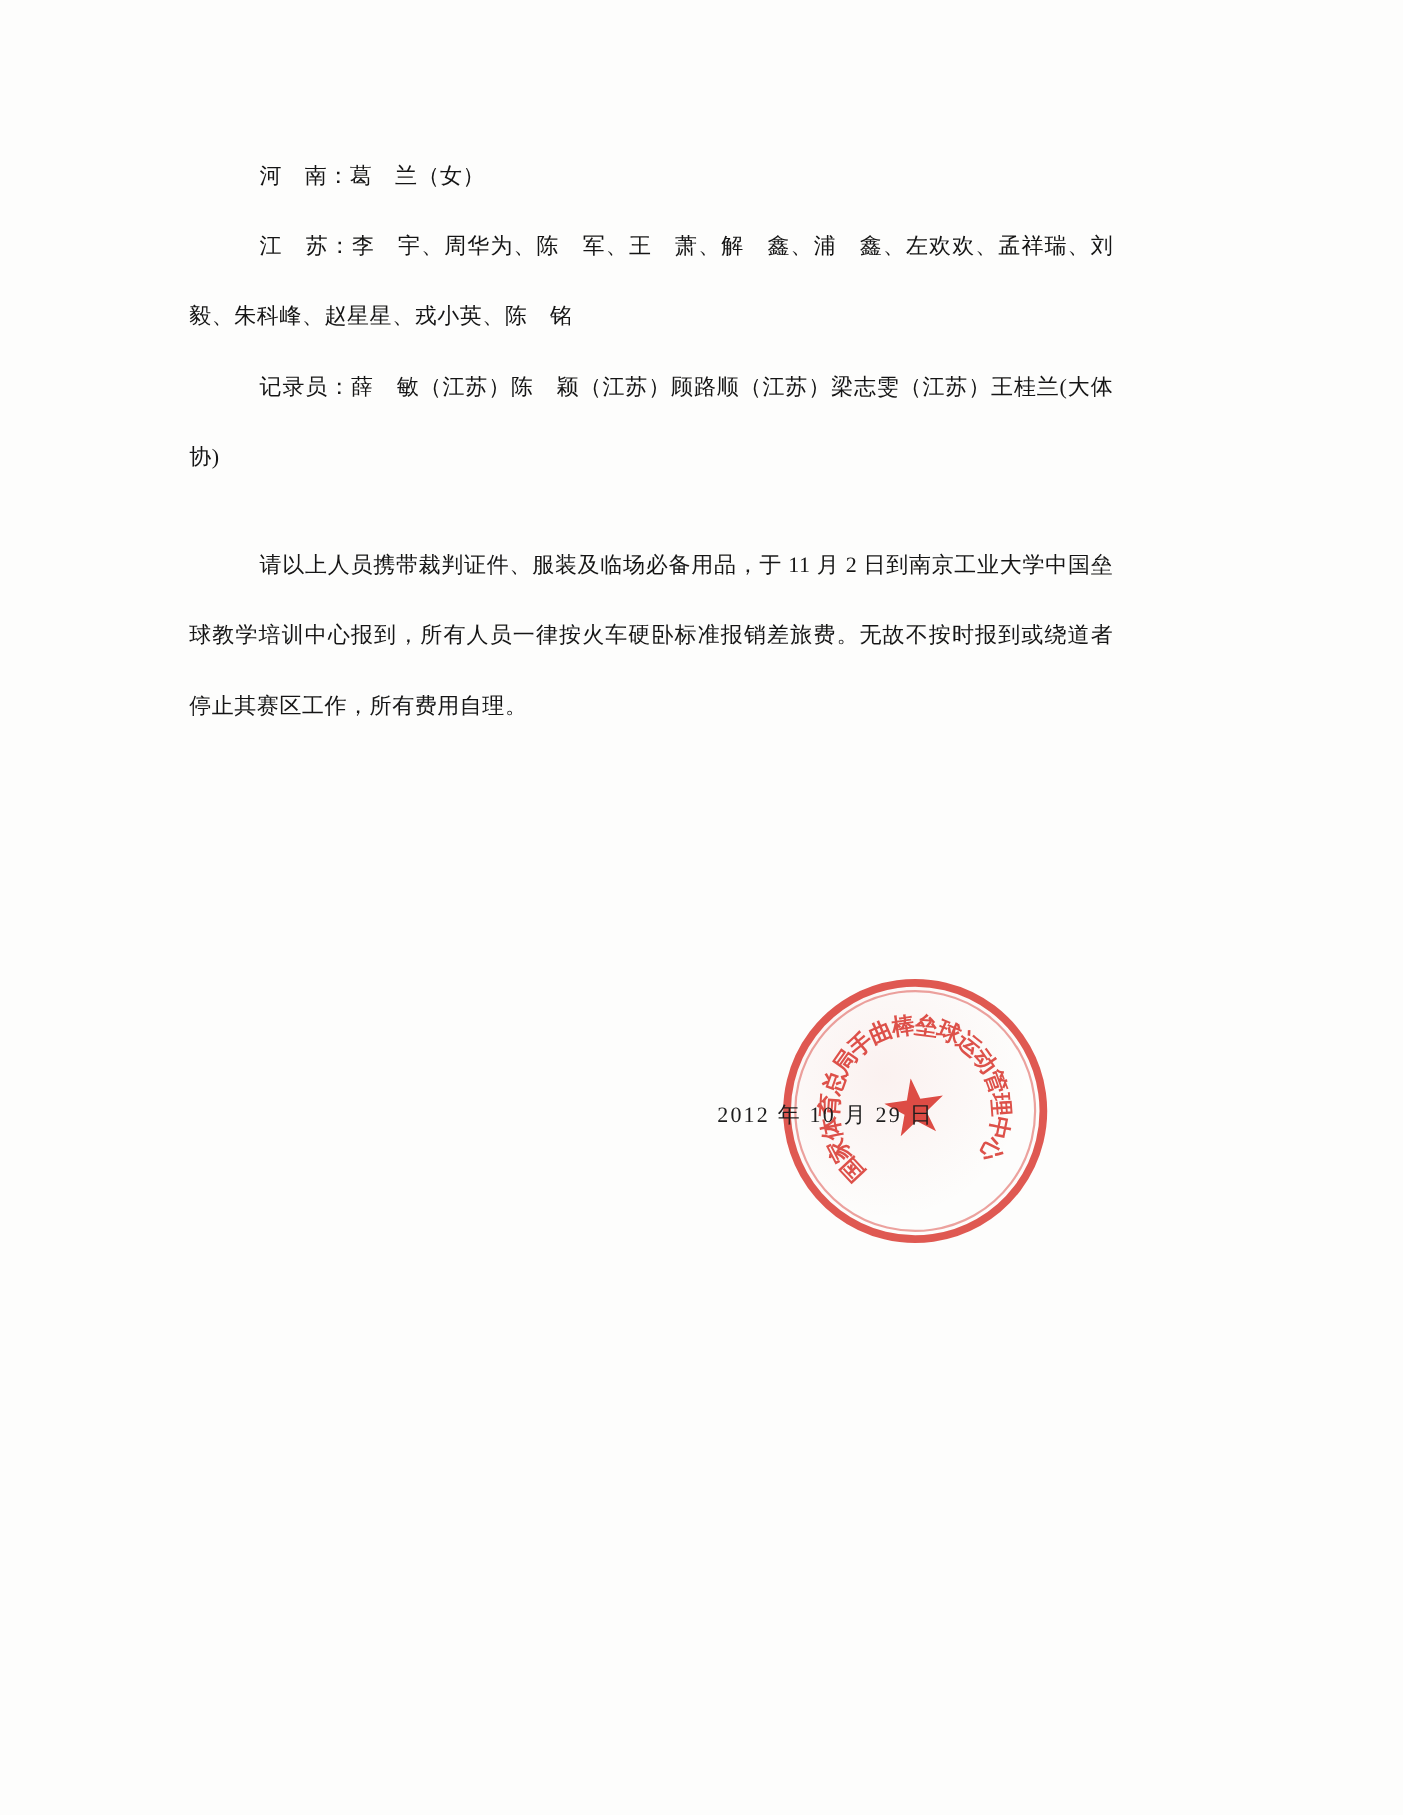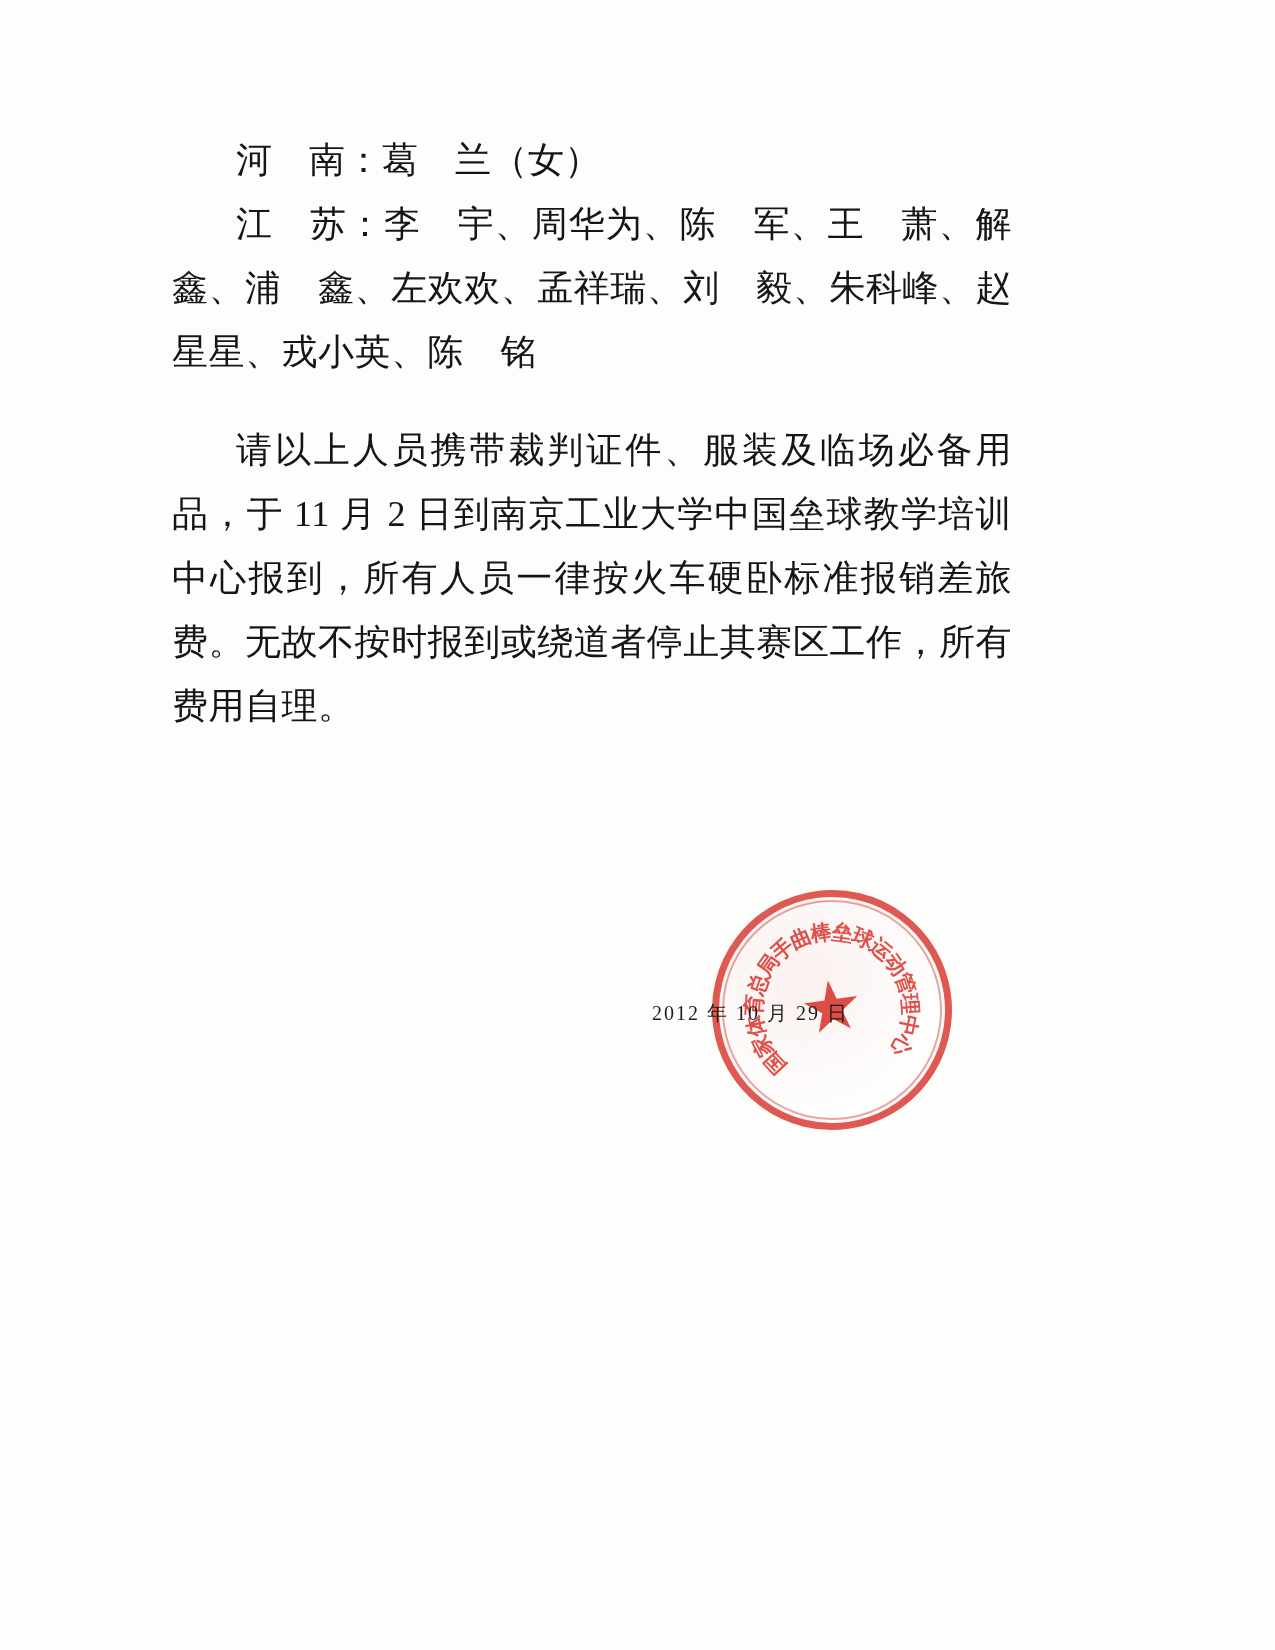--- a/index.html
+++ b/index.html
@@ -21,21 +21,21 @@
     inset: 0;
     background: #fdfdfc;
   }
   .doc-body {
     position: absolute;
     left: 172px;
     top: 128px;
     width: 840px;
   }
   .para {
-    font-size: 36px;
+    font-size: 20px;
     line-height: 64px;
     letter-spacing: 0.5px;
     text-align: justify;
     text-justify: inter-ideograph;
     margin: 0;
     color: #151515;
   }
   .indent {
     text-indent: 64px;
   }
@@ -128,20 +128,21 @@
   }
 </style>
 </head>
 <body>
 
 <div class="page">
 
   <div class="doc-body">
     <p class="para indent">河　南：葛　兰（女）</p>
     <p class="para indent">江　苏：李　宇、周华为、陈　军、王　萧、解　鑫、浦　鑫、左欢欢、孟祥瑞、刘　毅、朱科峰、赵星星、戎小英、陈　铭</p>
+    <p class="para indent">记录员：薛　敏（江苏）陈　颖（江苏）顾路顺（江苏）梁志雯（江苏）王桂兰(大体协)</p>
     <p class="para indent closing">请以上人员携带裁判证件、服装及临场必备用品，于 11 月 2 日到南京工业大学中国垒球教学培训中心报到，所有人员一律按火车硬卧标准报销差旅费。无故不按时报到或绕道者停止其赛区工作，所有费用自理。</p>
   </div>
 
   <div class="sig-area">
 
     <div class="seal">
       <div class="seal-noise"></div>
       <div class="seal-ring"></div>
       <div class="seal-ring inner"></div>
       <div class="seal-text" id="seal-arc">

